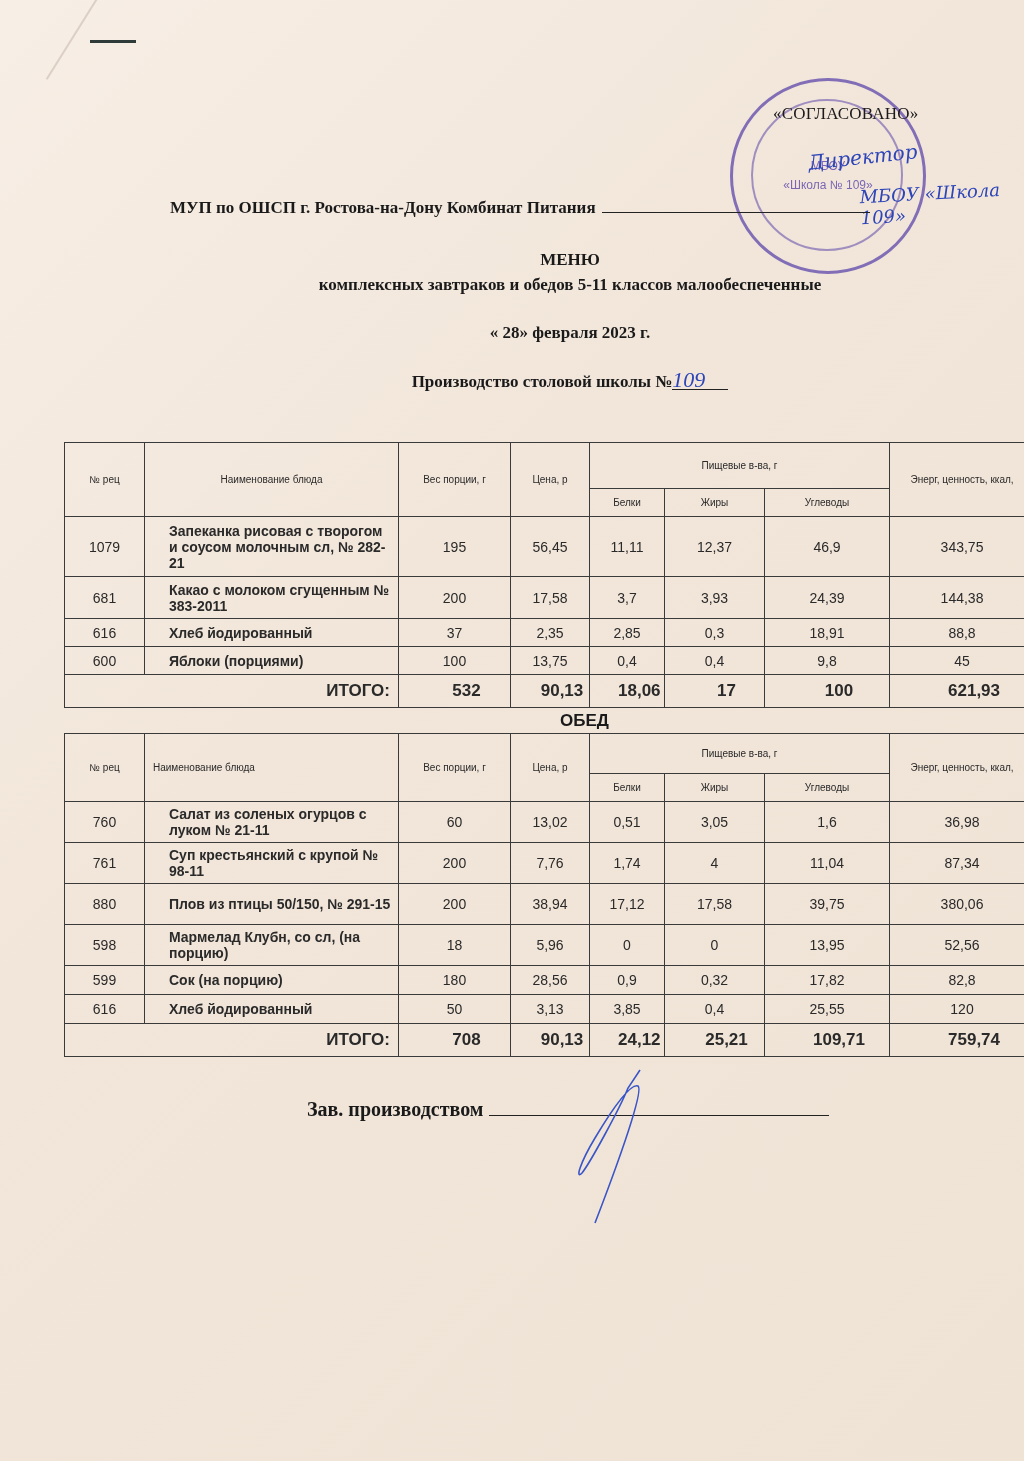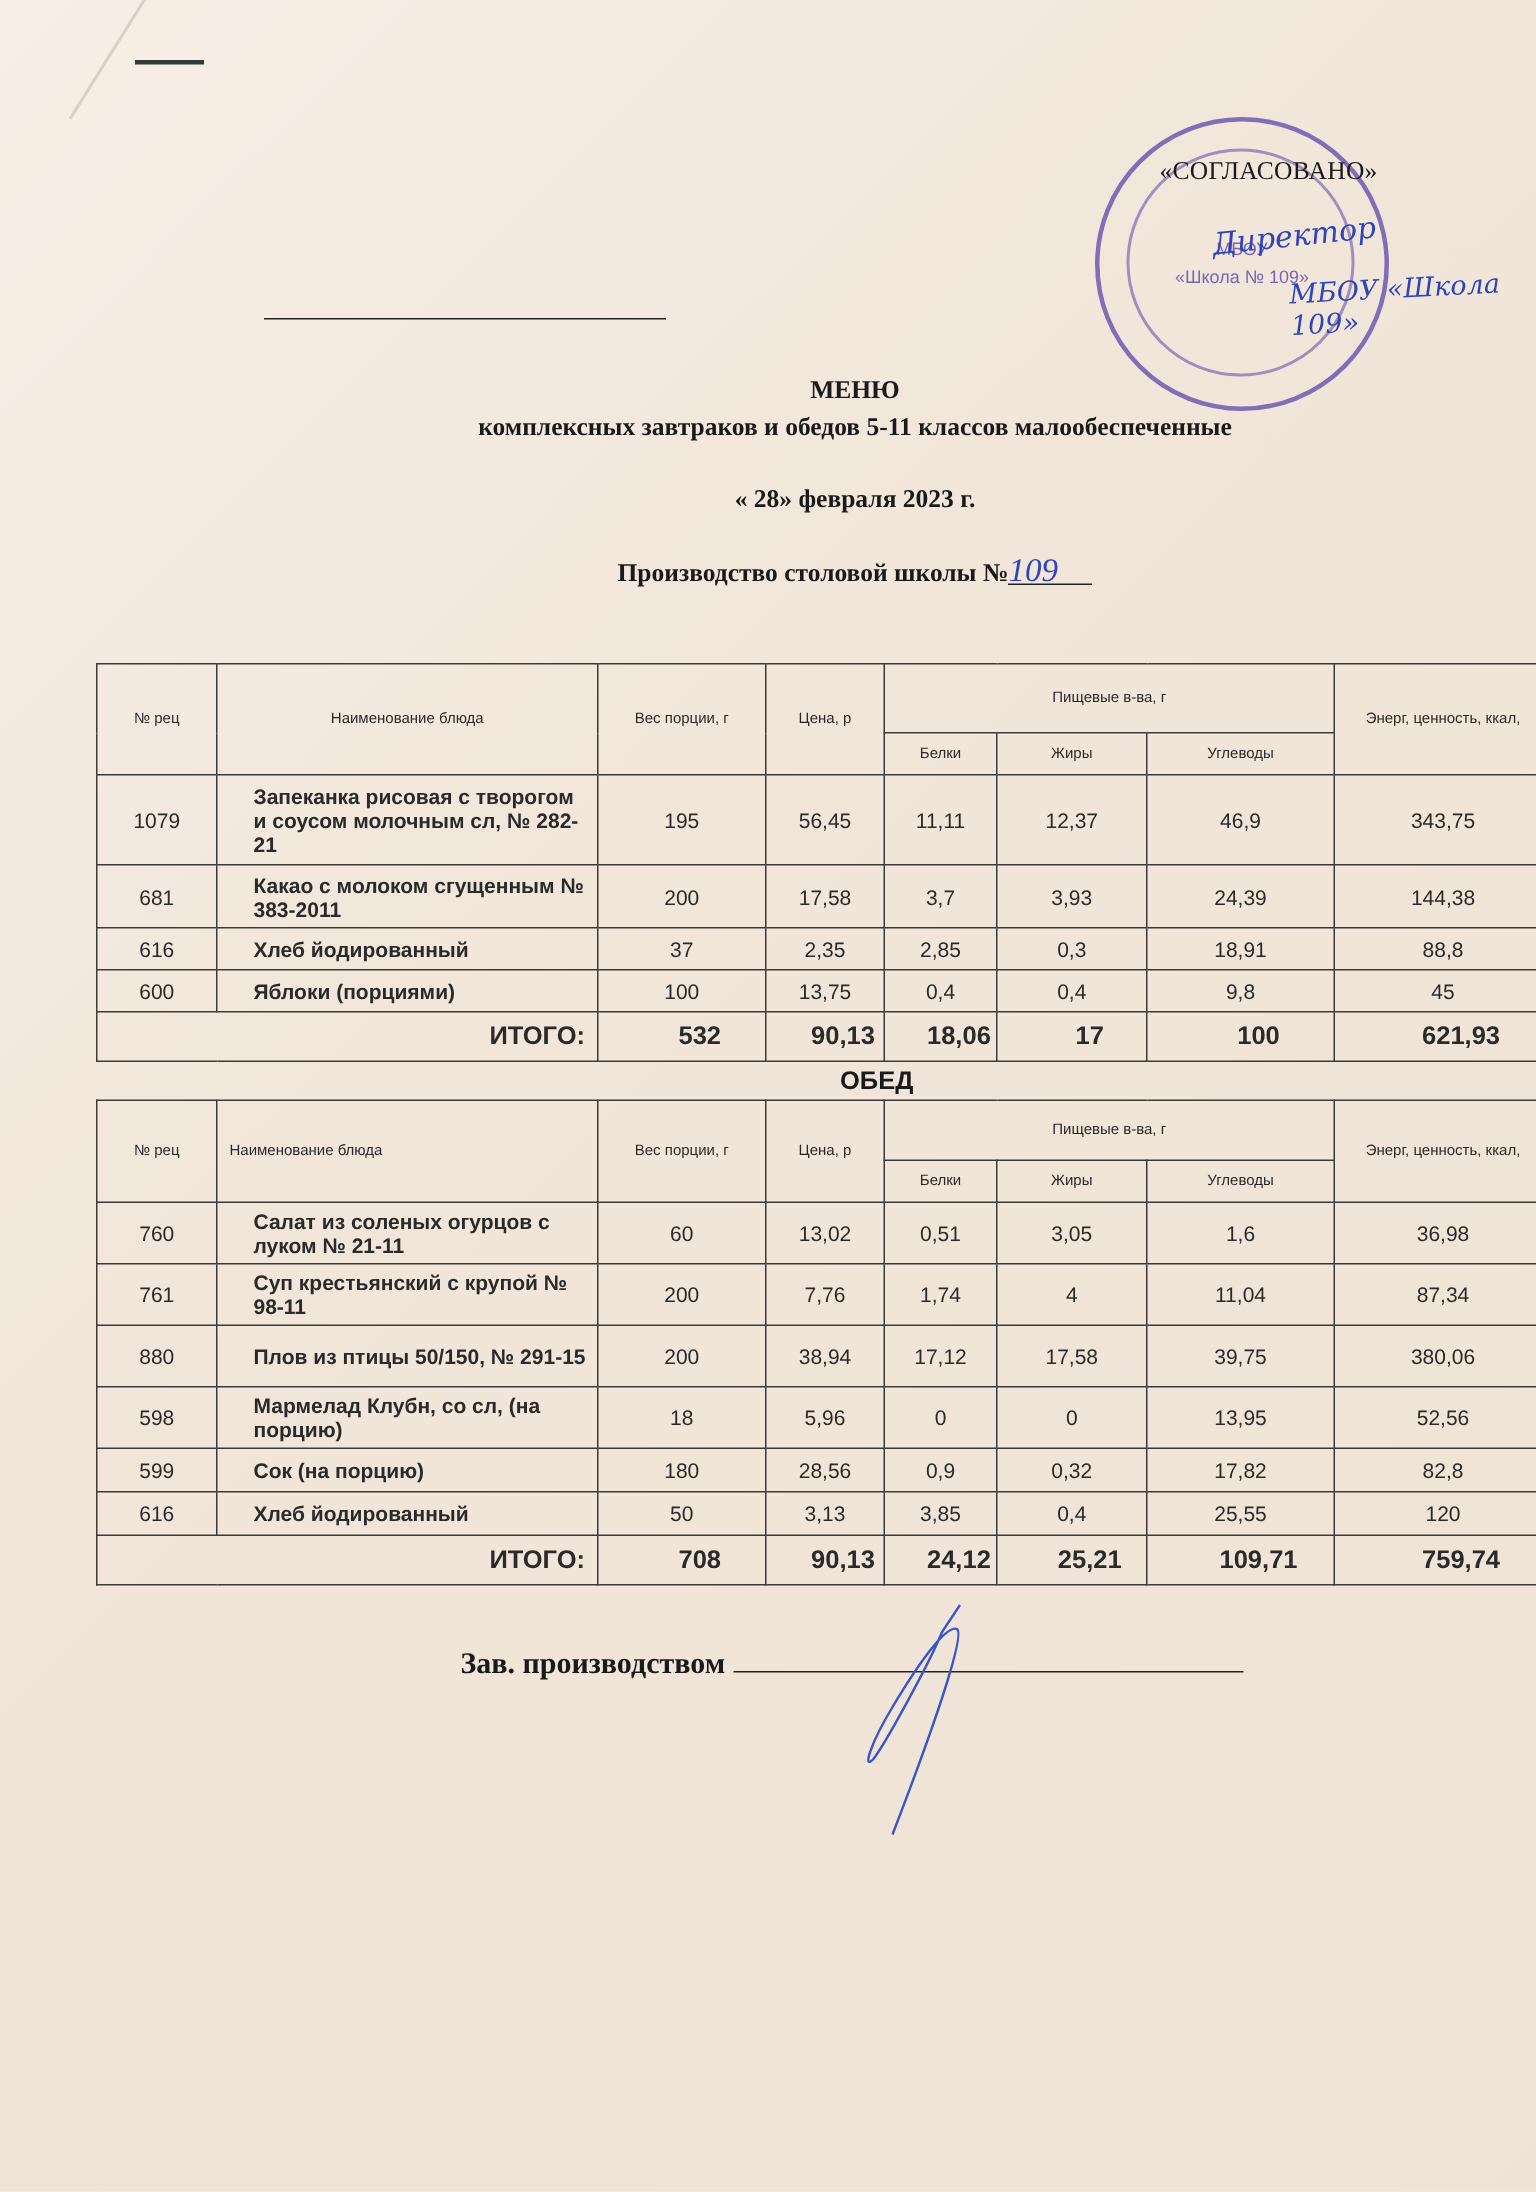--- a/index.html
+++ b/index.html
@@ -74,21 +74,21 @@
   <div class="stamp-text">
     <div>МБОУ</div>
     <div>«Школа № 109»</div>
   </div>
 </div>
 <div class="approved">«СОГЛАСОВАНО»</div>
 <div class="handwriting hw1">Директор</div>
 <div class="handwriting hw2">МБОУ «Школа 109»</div>
 
 <div class="org-line">
-  <span class="uline"></span>
+  <span>МУП по ОШСП г. Ростова-на-Дону Комбинат Питания</span><span class="uline"></span>
 </div>
 
 <div class="title t-menu">МЕНЮ</div>
 <div class="title t-sub">комплексных завтраков и обедов 5-11 классов малообеспеченные</div>
 <div class="title t-date">« 28» февраля 2023 г.</div>
 <div class="title t-prod">
   <span>Производство столовой школы №</span><span class="school-num">109</span>
 </div>
 
 <table class="menu bfast">

